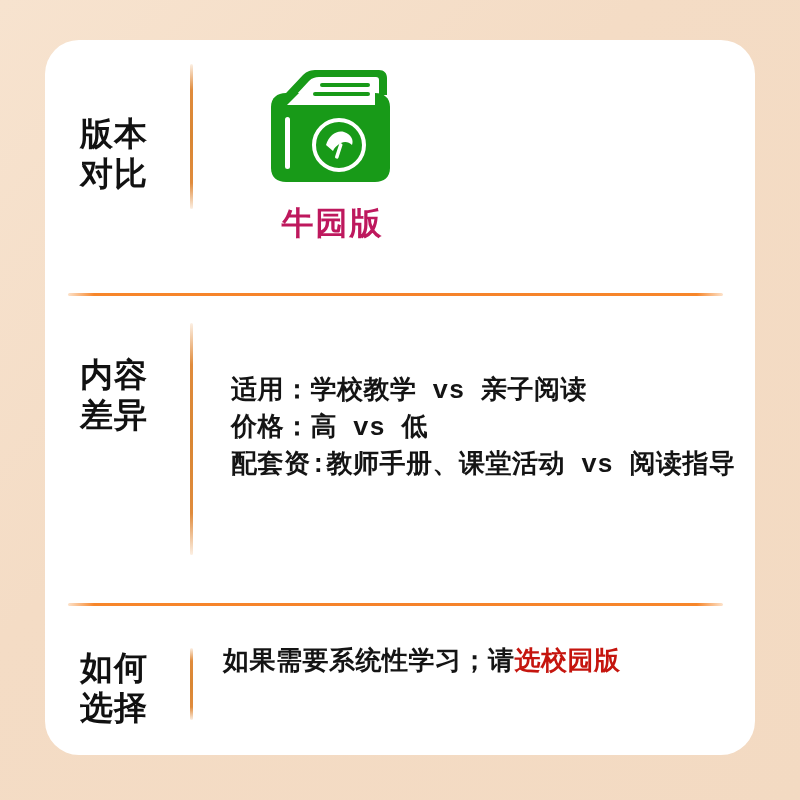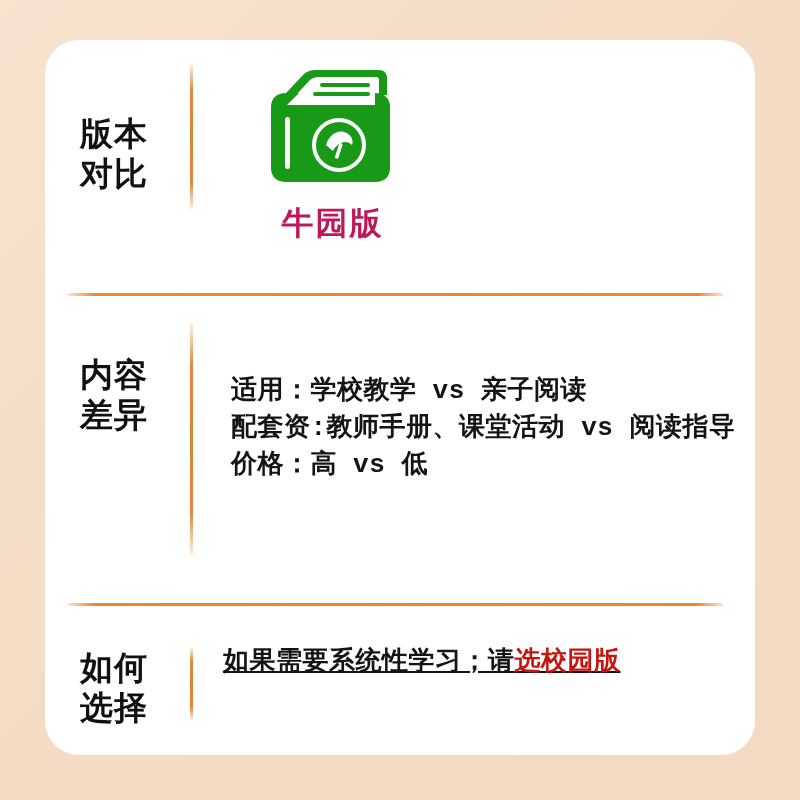--- a/index.html
+++ b/index.html
@@ -132,21 +132,20 @@
   .choose-lines {
     position: absolute;
     left: 178px;
     top: 10px;
     color: #141414;
     font-size: 26px;
     font-weight: 700;
     line-height: 41px;
     letter-spacing: 0.5px;
     white-space: nowrap;
-    text-decoration: underline;
   }
   .choose-lines .line { display: block; }
   .hl { color: #C5150E; }
 </style>
 </head>
 <body>
 
 <div id="root">
   <div class="card">
 
@@ -191,22 +190,22 @@
 
     <div class="row" id="sec-content" style="top:273px;height:270px;font-family:Liberation Mono, monospace;">
 
       <div class="rowlabel" style="top:45px;">内容
 差异</div>
 
       <div class="vrule"></div>
 
       <div class="content-lines">
         <span class="line">适用：学校教学 vs 亲子阅读</span>
+        <span class="line">价格：高 vs 低</span>
         <span class="line">配套资:教师手册、课堂活动 vs 阅读指导</span>
-        <span class="line">价格：高 vs 低</span>
       </div>
     </div>
 
     <div class="hrule" style="top:563px;"></div>
 
     <div class="row" id="sec-choose" style="top:590px;height:120px;">
 
       <div class="rowlabel" style="top:18px;">如何
 选择</div>
 

